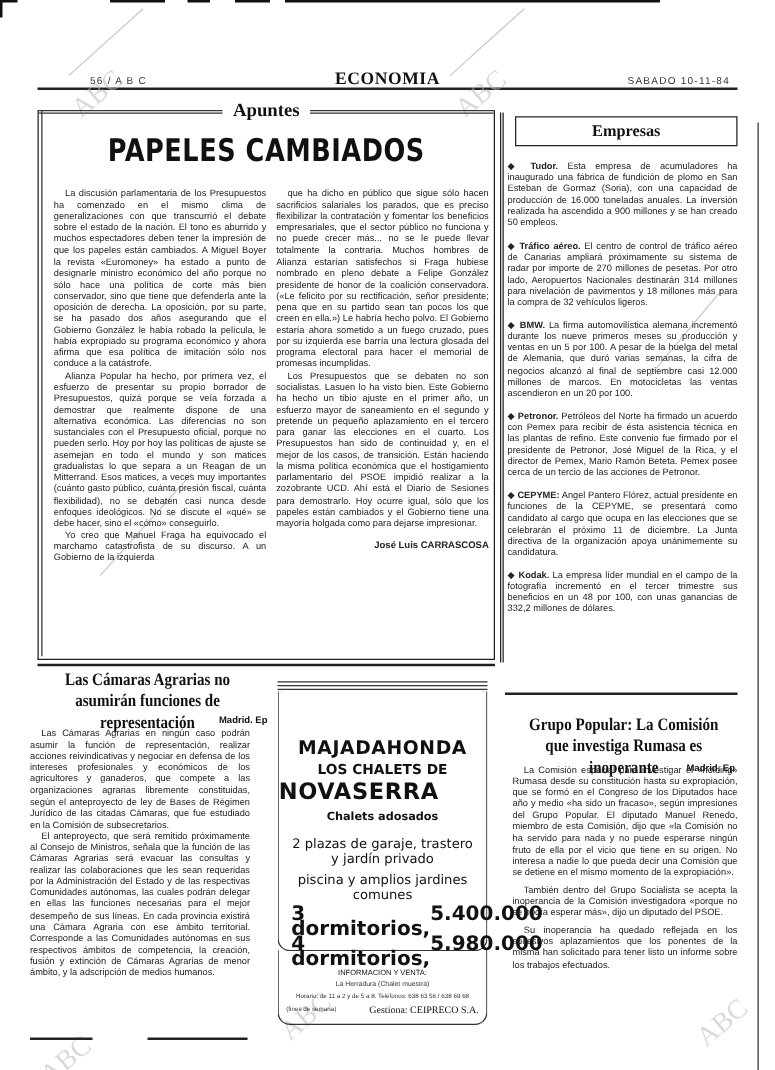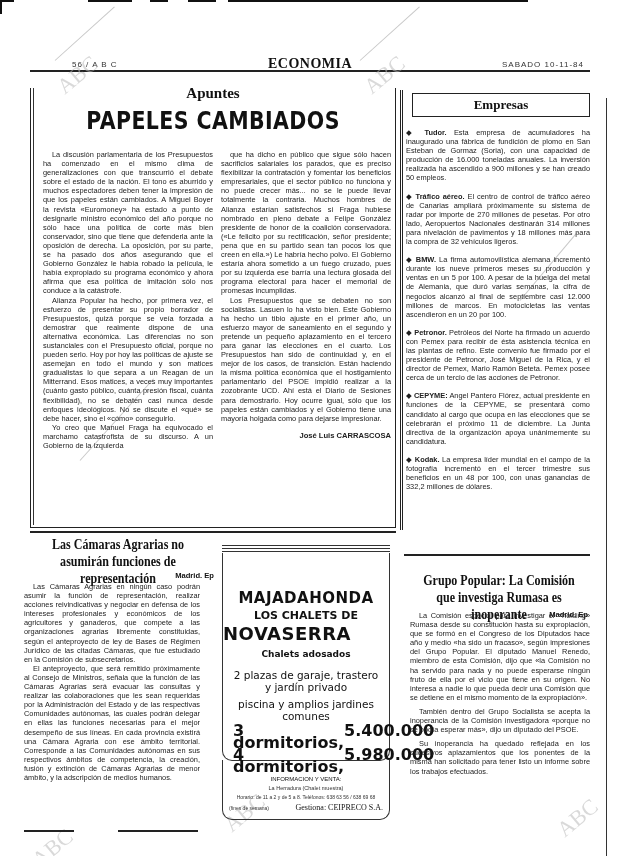--- a/index.html
+++ b/index.html
@@ -13,21 +13,21 @@
   .page-header .pageno { position: absolute; left: 6px; top: 2px; font-size: 8px; letter-spacing: 1px; color: #333; padding-left: 36px; }
   .page-header .section { position: absolute; left: 0; right: 0; top: -2px; text-align: center; font-family: "Liberation Serif", serif; font-weight: bold; font-size: 14px; letter-spacing: 0.5px; }
   .page-header .date { position: absolute; right: 6px; top: 2px; font-size: 8px; letter-spacing: 1px; color: #333; }
 
   .watermark { position: absolute; font-family: "Liberation Serif", serif; font-size: 22px; color: #bbb; transform: rotate(-40deg); opacity: 0.55; }
   .wm-line { position: absolute; height: 1px; background: #c8c8c8; transform-origin: left center; }
 
   
   .apuntes { position: absolute; left: 30px; top: 88px; width: 366px; height: 440px; border: 1px solid #222; border-top: none; }
   .apuntes::before { content: ""; position: absolute; left: 2px; top: 0; bottom: 2px; border-left: 1px solid #333; }
-  .apuntes-title-row { position: absolute; left: 0; right: 0; top: -6px; height: 14px; display: flex; align-items: center; flex-direction: column; }
+  .apuntes-title-row { position: absolute; left: 0; right: 0; top: -6px; height: 14px; display: flex; align-items: center; }
   .apuntes-title-row .rule { flex: 1; border-top: 3px double #333; }
   .apuntes-title-row .label { padding: 0 8px; font-family: "Liberation Serif", serif; font-weight: bold; font-size: 15px; }
   .headline { position: absolute; left: 0; right: 0; top: 18px; text-align: center; font-family: "DejaVu Sans", sans-serif; font-weight: bold; font-size: 25px; letter-spacing: 0.5px; transform: scaleX(0.82); transform-origin: center; }
   .col { position: absolute; font-size: 7.4px; line-height: 9.1px; text-align: justify; color: #222; }
   .col p { text-indent: 9px; margin-bottom: 0; }
   .apuntes .col1 { left: 12px; top: 62px; width: 170px; }
   .apuntes .col2 { left: 190px; top: 62px; width: 170px; }
   .byline { text-align: right; font-weight: bold; font-size: 7.6px; margin-top: 8px; }
 
   

